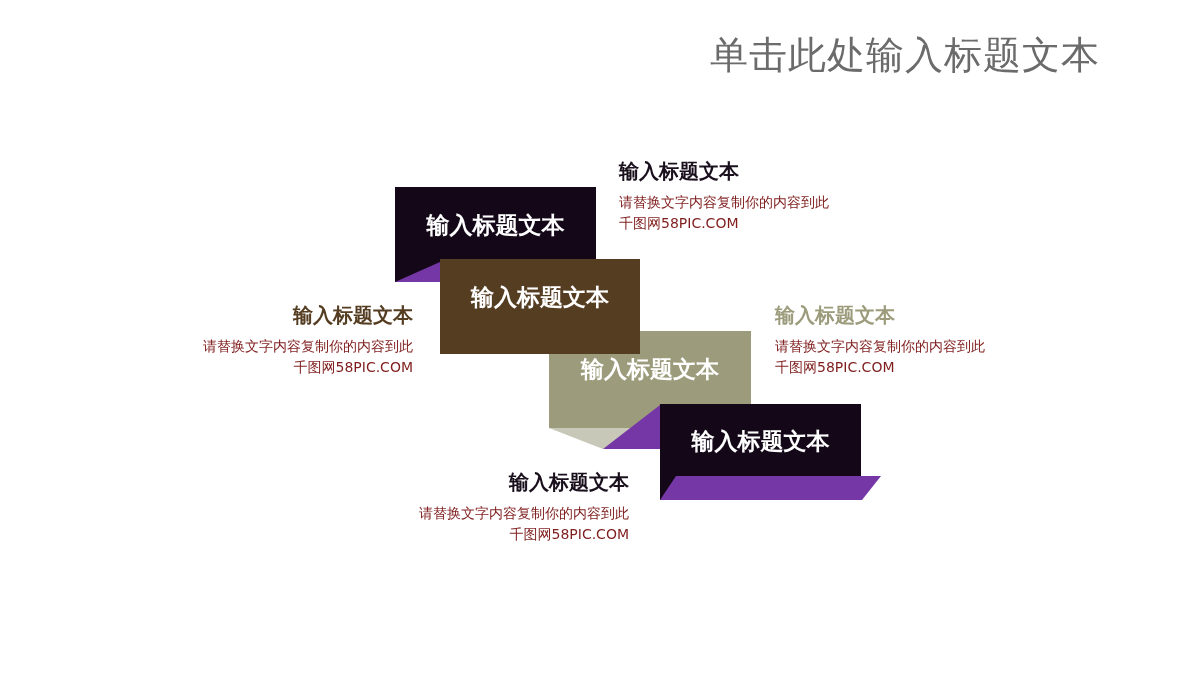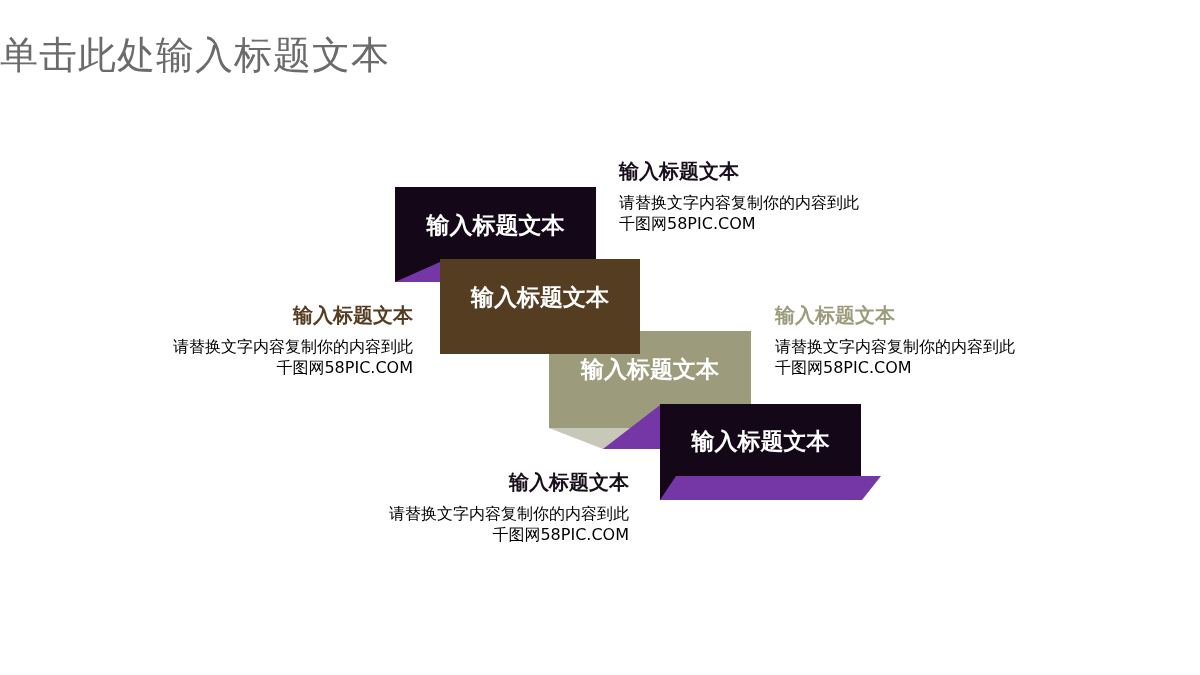--- a/index.html
+++ b/index.html
@@ -1,32 +1,32 @@
 <!DOCTYPE html>
 <html><head>
 <meta charset="utf-8">
 <style>
   html, body { margin:0; padding:0; }
   body {
     width:1200px; height:675px; background:#ffffff; position:relative; overflow:hidden;
     font-family: "DejaVu Sans", "Liberation Sans", sans-serif;
   }
   .title {
-    position:absolute; left:0; width:1100px; top:30px; text-align:left;
+    position:absolute; left:0; width:1100px; top:30px; text-align:right;
     font-family: "DejaVu Serif", "Liberation Serif", serif;
     font-size:38px; color:#6b6b6b; letter-spacing:1px; font-weight:normal;
   }
   svg.shapes { position:absolute; left:0; top:0; }
   .block-label {
     position:absolute; color:#ffffff; font-weight:bold; font-size:23px;
     text-align:center; line-height:30px; white-space:nowrap;
   }
   .note { position:absolute; width:260px; }
   .note .h { font-weight:bold; font-size:20px; line-height:26px; margin-bottom:8px; white-space:nowrap; }
-  .note .p { font-size:16px; line-height:21px; color:#000000; white-space:nowrap; }
+  .note .p { font-size:14px; line-height:21px; color:#7f1d1d; white-space:nowrap; }
   .right { text-align:right; }
   .left { text-align:left; }
 </style>
 </head>
 <body>
 
 <div class="title">单击此处输入标题文本</div>
 
 <svg class="shapes" width="1200" height="675">
 

